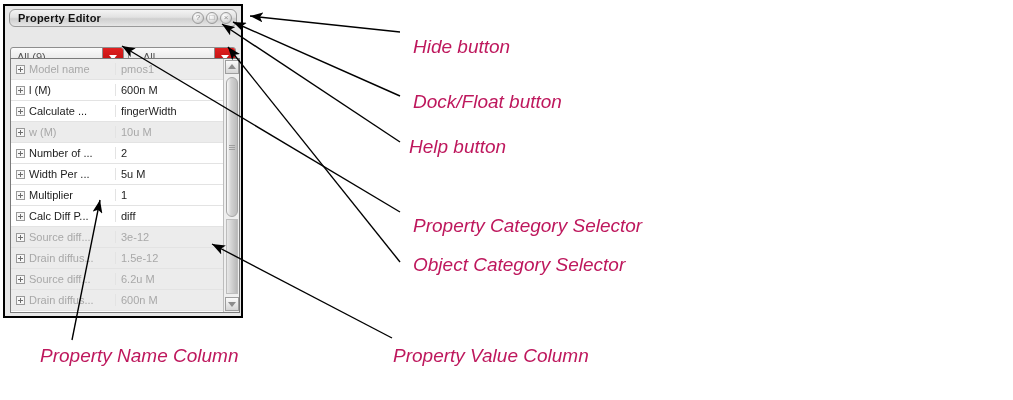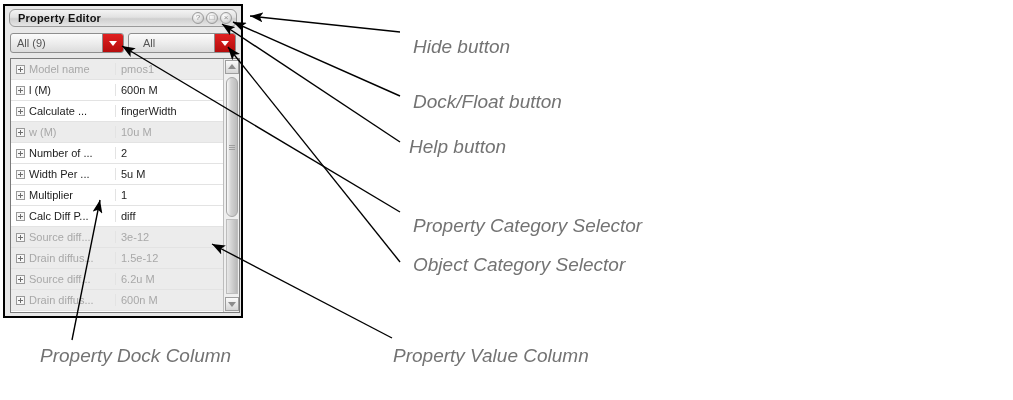--- a/index.html
+++ b/index.html
@@ -69,21 +69,21 @@
     text-align: center;
     font-size: 8px;
     line-height: 12px;
     color: #8a8a8a;
   }
 
   
   .selectors {
     position: absolute;
     left: 5px;
-    top: 27px;
+    top: 41px;
     right: 5px;
     height: 20px;
     display: flex;
     gap: 4px;
   }
   .combo {
     height: 20px;
     display: flex;
     align-items: stretch;
     border: 1px solid #8e8e8e;
@@ -258,21 +258,21 @@
     background: linear-gradient(to right, #e8e8e8, #b9b9b9);
     border: 1px solid #bdbdbd;
     box-sizing: border-box;
   }
 
   
   .anno {
     position: absolute;
     font-style: italic;
     font-size: 19px;
-    color: #737373;
+    color: #be185d;
     white-space: nowrap;
   }
   svg.leaders {
     position: absolute;
     left: 0;
     top: 0;
     width: 1013px;
     height: 400px;
     pointer-events: none;
   }
@@ -424,14 +424,14 @@
   <line x1="400" y1="262" x2="228" y2="47" stroke="#000" stroke-width="1.4" marker-end="url(#ah)"></line>
   <line x1="72" y1="340" x2="100" y2="200" stroke="#000" stroke-width="1.4" marker-end="url(#ah)"></line>
   <line x1="392" y1="338" x2="212" y2="244" stroke="#000" stroke-width="1.4" marker-end="url(#ah)"></line>
 </svg>
 
 <div class="anno" style="left:413px; top:36px;">Hide button</div>
 <div class="anno" style="left:413px; top:91px;">Dock/Float button</div>
 <div class="anno" style="left:409px; top:136px;">Help button</div>
 <div class="anno" style="left:413px; top:203px;margin-top:12px;">Property Category Selector</div>
 <div class="anno" style="left:413px; top:254px;">Object Category Selector</div>
-<div class="anno" style="left:40px;  top:345px;">Property Dock Column</div>
+<div class="anno" style="left:40px;  top:345px;">Property Name Column</div>
 <div class="anno" style="left:393px; top:345px;">Property Value Column</div>
 
 </body></html>

